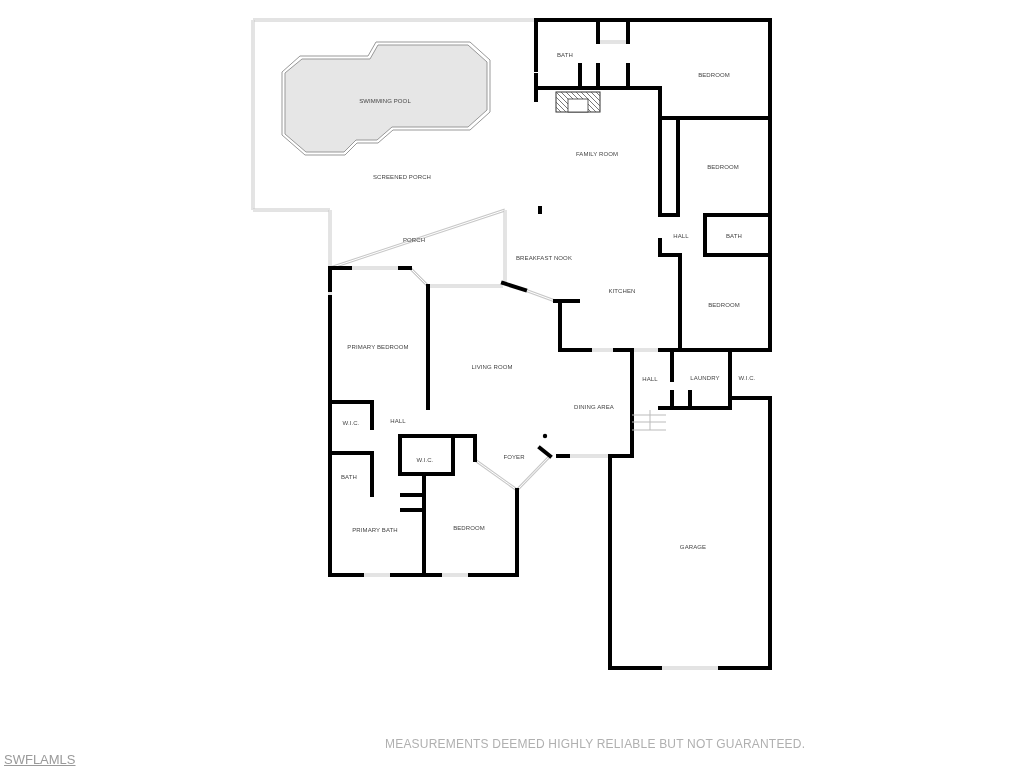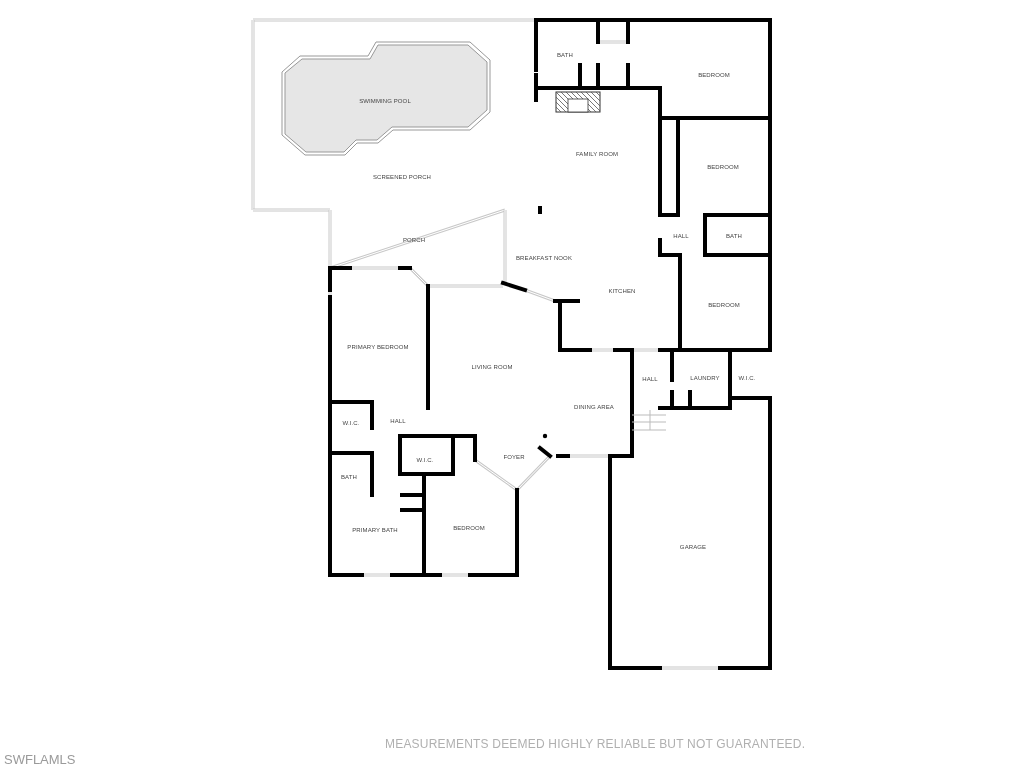--- a/index.html
+++ b/index.html
@@ -5,21 +5,21 @@
   html, body { margin:0; padding:0; background:#ffffff; }
   body { width:1024px; height:768px; position:relative; overflow:hidden;
          font-family:"Liberation Sans", sans-serif; }
   #plan { position:absolute; left:0; top:0; width:1024px; height:768px; }
   .room-label { position:absolute; font-size:6px; color:#444; letter-spacing:0.1px;
                 transform:translate(-50%,-50%); white-space:nowrap;
                 font-family:"Liberation Sans", sans-serif; }
   .disclaimer { position:absolute; left:385px; top:737px; font-size:12px; color:#b0b0b0;
                 letter-spacing:0.2px; font-family:"Liberation Sans", sans-serif; }
   .logo { position:absolute; left:4px; top:752px; font-size:13px; color:#9a9a9a;
-          font-family:"Liberation Sans", sans-serif; font-weight:300; }
+          font-family:"Liberation Sans", sans-serif; font-weight:300;text-decoration:underline; }
 </style>
 </head>
 <body>
 
 <svg id="plan" viewBox="0 0 1024 768" xmlns="http://www.w3.org/2000/svg">
   <g id="pool-group">
       <polygon points="282,72 300,56 368,56 376,42 470,42 490,60 490,112 470,130 393,130 378,143 357,143 345,155 305,155 282,135" fill="none" stroke="#999999" stroke-width="1"></polygon>
       <polygon points="285,73 302,59 370,59 378,45 468,45 487,62 487,110 468,127 392,127 377,140 356,140 344,152 306,152 285,134" fill="#e6e6e6" stroke="#999999" stroke-width="1"></polygon>
     </g>
   <g id="window-group">

